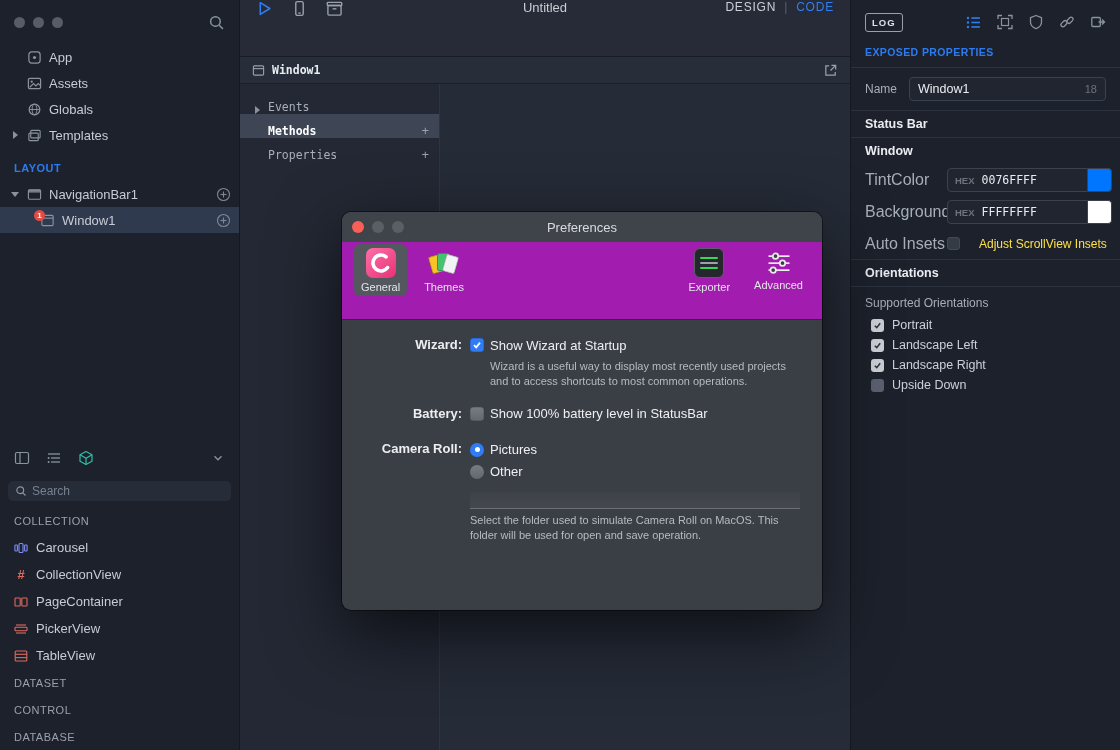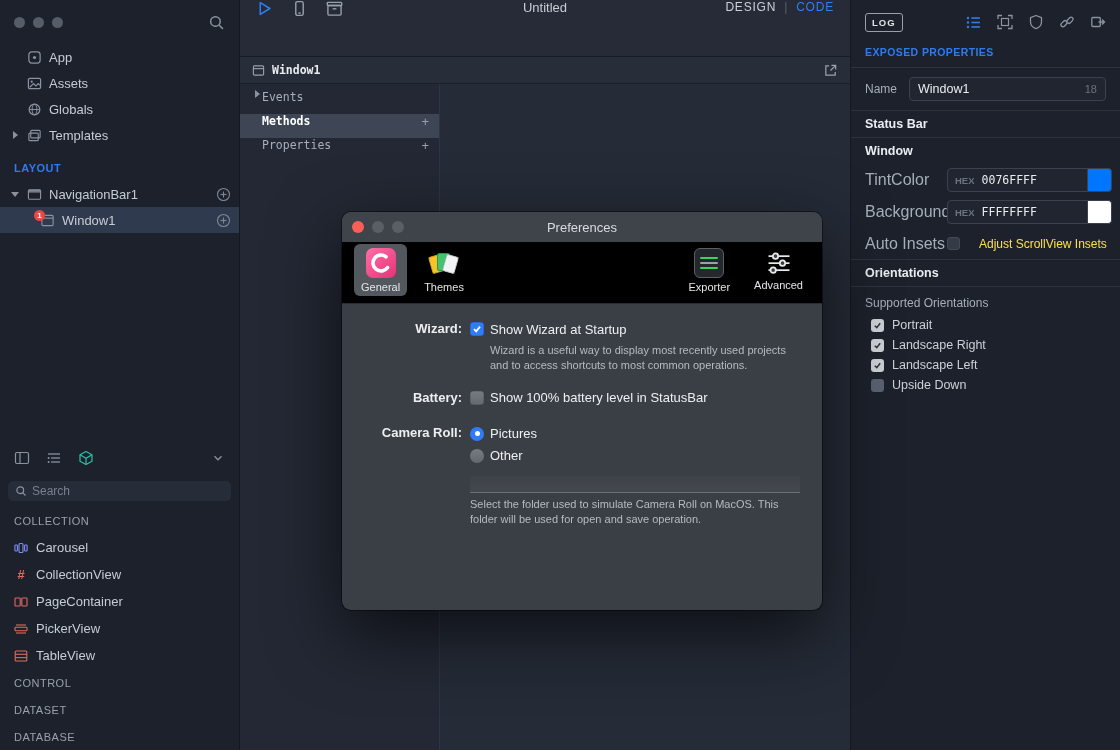--- a/index.html
+++ b/index.html
@@ -44,21 +44,21 @@
   .mode{margin-left:auto;display:flex;gap:8px;font-size:12px;letter-spacing:.8px;align-items:center;z-index:2}
   .mode .design{color:#ccd1d8}
   .mode .sep{color:#59606c}
   .mode .code{color:#2e7ff2}
   .c-header{height:27px;background:#272d39;border-bottom:1px solid #1a1f2a;display:flex;align-items:center;gap:7px;padding:0 12px;flex-shrink:0}
   .c-header .wtitle{font-family:"DejaVu Sans Mono",monospace;font-size:11.5px;font-weight:700;color:#e9ecf0}
   .c-header .ext{margin-left:auto;color:#9aa2ae}
   .c-body{flex:1;display:flex;min-height:0}
   .tree{width:200px;border-right:1px solid #2d3442;padding-top:6px;background:#232834;flex-shrink:0}
   .canvas{flex:1;background:#252b37}
-  .trow{height:24px;display:flex;align-items:flex-start;font-family:"DejaVu Sans Mono",monospace;font-size:11.5px;color:#a7afbb;padding:0 10px 0 12px;}
+  .trow{height:24px;display:flex;align-items:flex-end;font-family:"DejaVu Sans Mono",monospace;font-size:11.5px;color:#a7afbb;padding:0 10px 0 12px;gap:6px}
   .trow.selected{background:#3e4656;color:#fff;font-weight:700}
   .tplus{margin-left:auto;color:#9aa2ae;font-size:13px;font-family:"Liberation Sans",sans-serif;font-weight:400}
   .tri-r{width:0;height:0;border-left:5px solid #8a92a0;border-top:4px solid transparent;border-bottom:4px solid transparent}
   .tri-d{width:0;height:0;border-top:5px solid #8a92a0;border-left:4px solid transparent;border-right:4px solid transparent}
 
   
   .right{width:270px;min-width:270px;background:#1c212b;border-left:1px solid #141821;overflow:hidden;display:flex;flex-direction:column}
   .r-bar{height:44px;display:flex;align-items:center;padding:0 14px;flex-shrink:0}
   .log-btn{border:1px solid #9aa0aa;color:#dfe2e7;font-size:9.5px;font-weight:700;letter-spacing:1px;padding:3px 6px;border-radius:3px;background:transparent;font-family:"Liberation Sans",sans-serif}
   .r-icons{margin-left:auto;display:flex;gap:15px;align-items:center;color:#99a1ad}
@@ -83,21 +83,21 @@
   .orow{display:flex;align-items:center;gap:8px;padding:0 14px 0 20px;font-size:12.5px;color:#ccd1d8;height:20px;flex-shrink:0}
   .cb-l{width:13px;height:13px;border-radius:3px;background:#ccd0d6;display:inline-flex;align-items:center;justify-content:center;flex-shrink:0}
   .cb-l.un{background:#5a6170}
 
   
   .dialog{position:absolute;left:342px;top:212px;width:480px;height:398px;background:#3a3e45;border-radius:9px;box-shadow:0 24px 70px rgba(0,0,0,.65),0 0 0 1px rgba(0,0,0,.45);z-index:50;overflow:hidden}
   .d-titlebar{height:30px;display:flex;align-items:center;padding:0 10px;position:relative;background:#3f444b;gap:8px}
   .tl{width:12px;height:12px;border-radius:50%;background:#5a5f66}
   .tl.red{background:#f95f56}
   .d-title{position:absolute;left:0;right:0;text-align:center;font-size:13px;color:#d8dbdf;pointer-events:none}
-  .d-toolbar{display:flex;align-items:flex-start;padding:2px 12px 7px;background:#000000;border-bottom:1px solid #292c31;gap:10px}
+  .d-toolbar{display:flex;align-items:flex-start;padding:2px 12px 23px;background:#a21caf;border-bottom:1px solid #292c31;gap:10px}
   .d-item{display:flex;flex-direction:column;align-items:center;gap:3px;font-size:11px;color:#e3e5e8;padding:4px 7px 3px;border-radius:6px;min-width:46px}
   .d-item.selected{background:#53585f}
   .d-spacer{flex:1}
   .logo{width:30px;height:30px;border-radius:7px;background:linear-gradient(140deg,#ff6fa7,#e63277)}
   .themes-ic{width:30px;height:30px;position:relative}
   .themes-ic span{position:absolute;width:13px;height:18px;border-radius:2.5px;border:1px solid rgba(0,0,0,.25)}
   .themes-ic .c1{background:#f7c325;left:1px;top:7px;transform:rotate(-16deg)}
   .themes-ic .c2{background:#43c46e;left:8px;top:5px;transform:rotate(0deg)}
   .themes-ic .c3{background:#f2f3f4;left:15px;top:7px;transform:rotate(16deg)}
   .exporter-ic{width:30px;height:30px;background:#24282c;border:1px solid #5b6067;border-radius:6px;display:flex;flex-direction:column;justify-content:center;gap:3px;padding:0 5px}
@@ -298,22 +298,22 @@
         <span class="icon salmon">
           <svg width="14" height="14" viewBox="0 0 14 14">
               <rect x="1.2" y="2" width="11.6" height="10" rx="1" fill="none" stroke="currentColor" stroke-width="1.1"></rect>
               <line x1="1.2" y1="5.3" x2="12.8" y2="5.3" stroke="currentColor" stroke-width="1.1"></line>
               <line x1="1.2" y1="8.6" x2="12.8" y2="8.6" stroke="currentColor" stroke-width="1.1"></line>
             </svg>
         </span>
         <span>TableView</span>
       </div>
 
+      <div class="group-label">DATASET</div>
       <div class="group-label">CONTROL</div>
-      <div class="group-label">DATASET</div>
       <div class="group-label">DATABASE</div>
     </div>
   </aside>
 
   <main class="center">
     <div class="c-toolbar">
       <span class="icon blue-ic">
         <svg width="17" height="17" viewBox="0 0 16 16">
             <path d="M4 2.5 L13 8 L4 13.5 Z" fill="none" stroke="currentColor" stroke-width="1.4" stroke-linejoin="round"></path>
           </svg>
@@ -474,29 +474,29 @@
           </svg>
         </span>
       <span>Portrait</span>
     </div>
     <div class="orow">
       <span class="cb-l">
           <svg width="9" height="9" viewBox="0 0 10 10">
             <path d="M2 5.2 L4.2 7.4 L8 2.6" fill="none" stroke="#2e333b" stroke-width="1.7"></path>
           </svg>
         </span>
-      <span>Landscape Right</span>
+      <span>Landscape Left</span>
     </div>
     <div class="orow">
       <span class="cb-l">
           <svg width="9" height="9" viewBox="0 0 10 10">
             <path d="M2 5.2 L4.2 7.4 L8 2.6" fill="none" stroke="#2e333b" stroke-width="1.7"></path>
           </svg>
         </span>
-      <span>Landscape Left</span>
+      <span>Landscape Right</span>
     </div>
     <div class="orow">
       <span class="cb-l un"></span>
       <span>Upside Down</span>
     </div>
   </aside>
 </div>
 
 <div class="dialog">
   <div class="d-titlebar">

